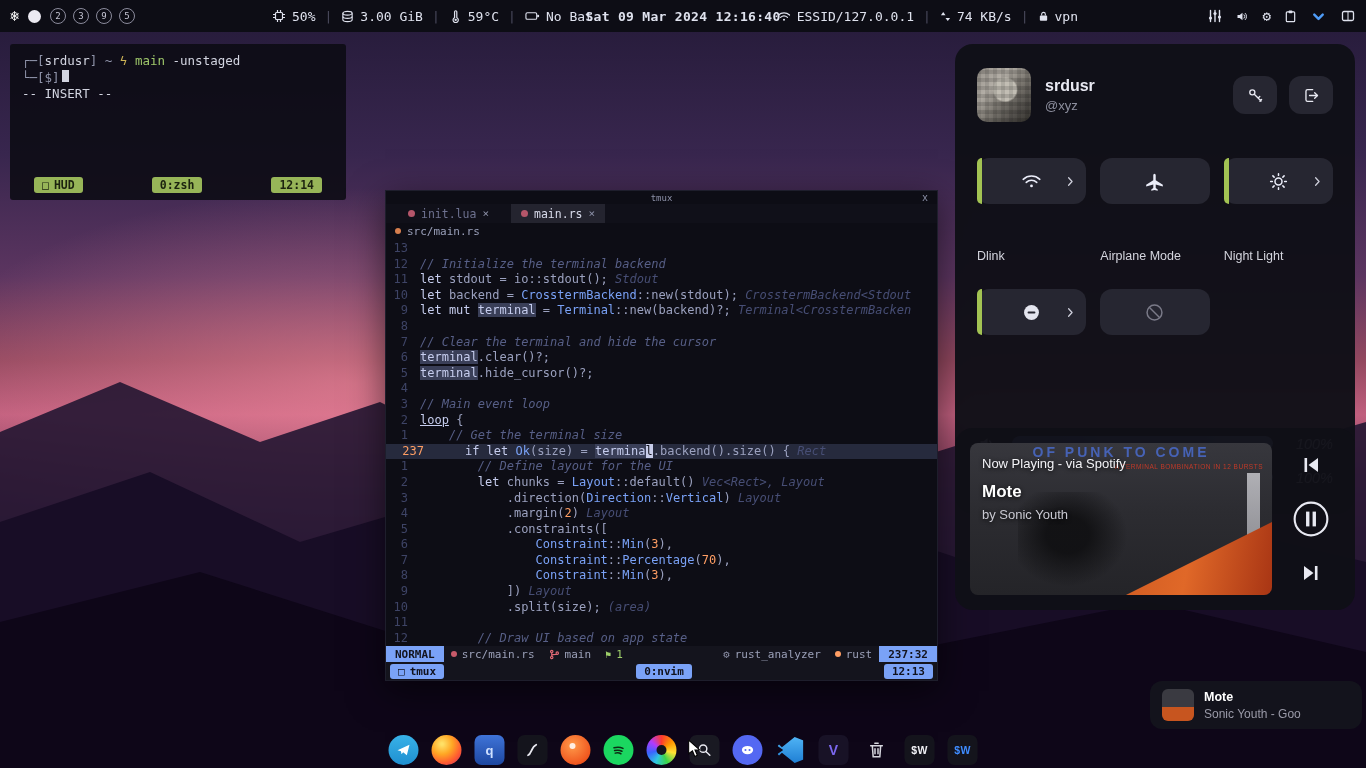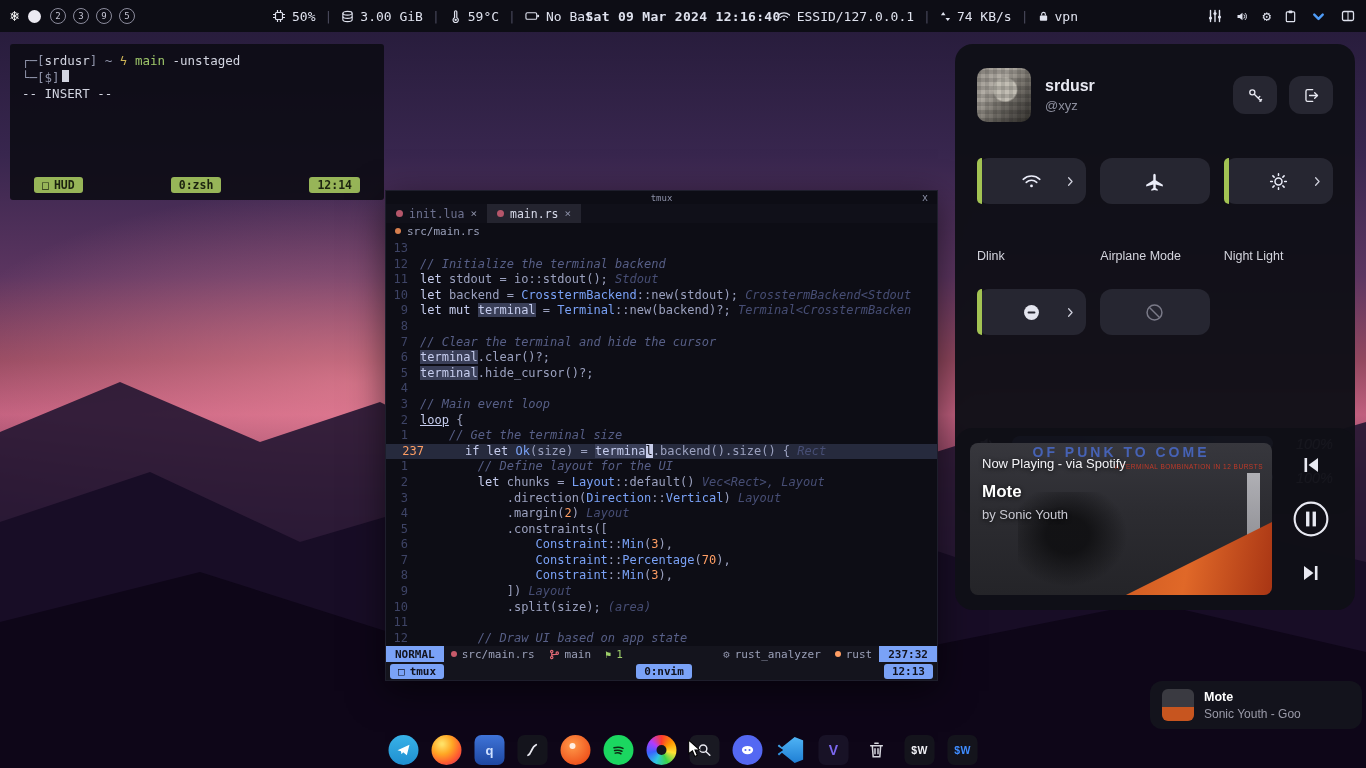--- a/index.html
+++ b/index.html
@@ -25,42 +25,42 @@
   .tb-stats { position:absolute; left:272px; top:0; height:32px; display:flex; align-items:center; gap:9px; }
   .stat { display:flex; align-items:center; gap:6px; }
   .sep { color:#4a4a5c; }
   .tb-clock { position:absolute; left:50%; top:0; height:32px; transform:translateX(-50%);
     display:flex; align-items:center; font-weight:bold; letter-spacing:.3px; }
   .tb-net { position:absolute; right:288px; top:0; height:32px; display:flex; align-items:center; gap:9px; }
   .tb-tray { position:absolute; right:10px; top:0; height:32px; display:flex; align-items:center; gap:13px; }
   .gear-glyph { font-size:14px; line-height:1; }
 
   
-  .hud { position:absolute; left:10px; top:44px; width:374px; height:156px; z-index:5;
+  .hud { position:absolute; left:10px; top:44px; width:336px; height:156px; z-index:5;
     background:rgba(10,10,17,0.86); border-radius:3px; padding:9px 12px 7px;
     font-family:"DejaVu Sans Mono",monospace; font-size:12.5px; color:#d2d4e0;
     display:flex; flex-direction:column; }
   .hud-line { line-height:16.5px; white-space:pre; }
   .hud .dim { color:#9094aa; }
   .hud .green { color:#9ec76a; }
   .hud .yellow { color:#cdb356; }
   .cursor-block { display:inline-block; width:7px; height:12px; background:#d2d4e0; margin-left:2px; }
   .hud-bar { margin-top:auto; display:flex; align-items:center; justify-content:space-between; padding:0 12px 0 12px; }
   .pill-green { background:#97b558; color:#1c230f; font-size:11.5px; font-weight:bold;
     padding:1px 8px; border-radius:3px; display:flex; gap:5px; align-items:center; }
 
   
   .twin { position:absolute; left:385px; top:190px; width:553px; background:#0d0d15;
     border:1px solid #1e1e2c; box-shadow:0 10px 34px rgba(0,0,0,.55);
     font-family:"DejaVu Sans Mono",monospace; z-index:10; overflow:hidden; }
   .twin-title { height:13px; position:relative; display:flex; align-items:center; justify-content:center;
     color:#8d91a8; font-size:9px; }
   .twin-close { position:absolute; right:9px; font-size:10px; color:#8d91a8; }
   .tabs { height:19px; background:#101019; display:flex; align-items:stretch; }
-  .tab { display:flex; align-items:center; gap:6px; padding:0 10px; font-size:11.5px; color:#6e7290; }
+  .tab { display:flex; align-items:center; gap:6px; padding:0 10px; font-size:11.5px; color:#6e7290;margin-left:12px; }
   .tab.active { background:#24242f; color:#d7daea; }
   .tabdot { width:7px; height:7px; border-radius:50%; background:#b5566a; }
   .tabx { color:#8d91a8; font-size:11px; }
   .crumb { height:16px; display:flex; align-items:center; gap:6px; padding:0 9px;
     font-size:11px; color:#9aa0ba; }
   .crumbdot { width:6px; height:6px; border-radius:50%; background:#d77f4e; }
 
   .code { padding-top:2px; }
   .cline { display:flex; line-height:15.6px; font-size:12px; white-space:pre; }
   .cline .gut { width:34px; text-align:right; padding-right:12px; color:#3e4466; flex:none; }

